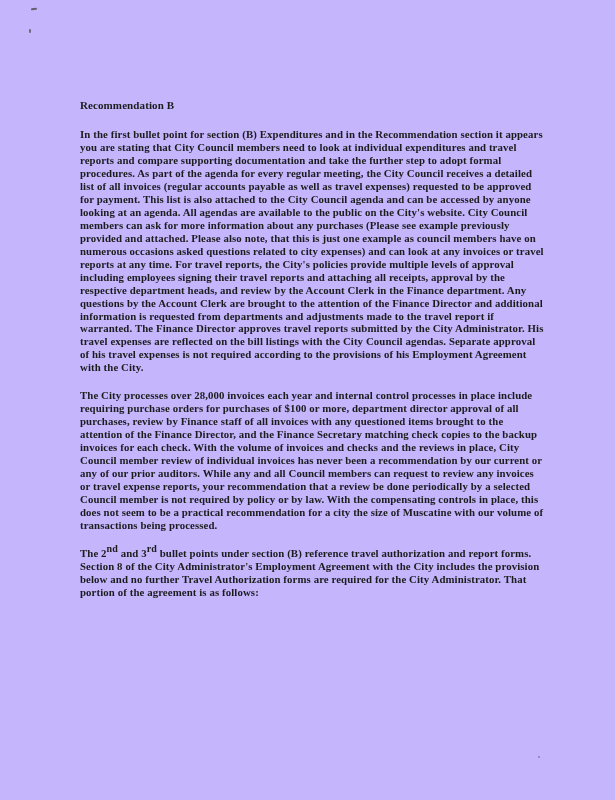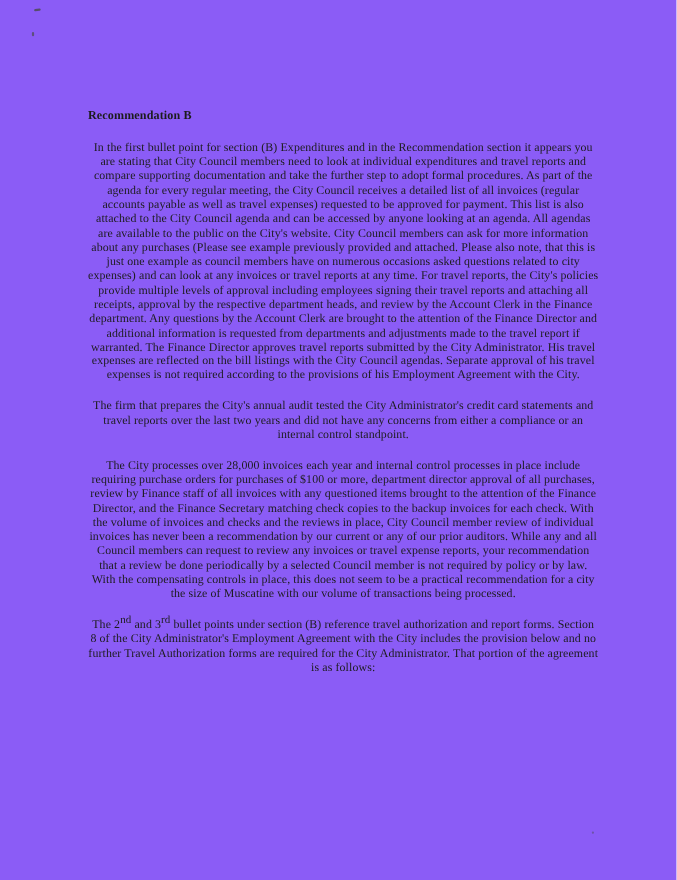--- a/index.html
+++ b/index.html
@@ -4,42 +4,43 @@
   <style>
     html, body {
       margin: 0;
       padding: 0;
       background: #ffffff;
     }
     .page {
       position: relative;
       width: 615px;
       height: 800px;
-      background: #8b5cf6;
+      background: #c4b5fd;
       overflow: hidden;
       font-family: "Liberation Serif", "DejaVu Serif", serif;
       color: #1c1c1c;
     }
     .content {
       position: absolute;
       top: 99px;
       left: 80px;
       width: 464px;
       font-size: 10.8px;
       line-height: 1.2;
       letter-spacing: 0.1px;
     }
     .heading {
       font-weight: bold;
       font-size: 11px;
       margin: 0 0 16px 0;
     }
     .para {
       margin: 0 0 15px 0;
-      text-align: center;
+      text-align: left;
+      font-weight: bold;
     }
     sup {
       font-size: 10px;
       line-height: 0;
       vertical-align: super;
     }
     .mark {
       position: absolute;
       background: #4a4a4a;
       border-radius: 1px;
@@ -57,20 +58,19 @@
   <span class="mark mark-dot"></span>
   <span class="mark mark-dot2"></span>
 
   <div class="content">
 
     <p class="heading">Recommendation B</p>
 
 
     <p class="para">In the first bullet point for section (B) Expenditures and in the Recommendation section it appears you are stating that City Council members need to look at individual expenditures and travel reports and compare supporting documentation and take the further step to adopt formal procedures. As part of the agenda for every regular meeting, the City Council receives a detailed list of all invoices (regular accounts payable as well as travel expenses) requested to be approved for payment. This list is also attached to the City Council agenda and can be accessed by anyone looking at an agenda.  All agendas are available to the public on the City's website. City Council members can ask for more information about any purchases (Please see example previously provided and attached.  Please also note, that this is just one example as council members have on numerous occasions asked questions related to city expenses) and can look at any invoices or travel reports at any time. For travel reports, the City's policies provide multiple levels of approval including employees signing their travel reports and attaching all receipts, approval by the respective department heads, and review by the Account Clerk in the Finance department. Any questions by the Account Clerk are brought to the attention of the Finance Director and additional information is requested from departments and adjustments made to the travel report if warranted. The Finance Director approves travel reports submitted by the City Administrator. His travel expenses are reflected on the bill listings with the City Council agendas. Separate approval of his travel expenses is not required according to the provisions of his Employment Agreement with the City.</p>
 
-    <p class="para">The firm that prepares the City's annual audit tested the City Administrator's credit card statements and travel reports over the last two years and did not have any concerns from either a compliance or an internal control standpoint.</p>
 
     <p class="para">The City processes over 28,000 invoices each year and internal control processes in place include requiring purchase orders for purchases of $100 or more, department director approval of all purchases, review by Finance staff of all invoices with any questioned items brought to the attention of the Finance Director, and the Finance Secretary matching check copies to the backup invoices for each check. With the volume of invoices and checks and the reviews in place, City Council member review of individual invoices has never been a recommendation by our current or any of our prior auditors. While any and all Council members can request to review any invoices or travel expense reports, your recommendation that a review be done periodically by a selected Council member is not required by policy or by law. With the compensating controls in place, this does not seem to be a practical recommendation for a city the size of Muscatine with our volume of transactions being processed.</p>
 
     <p class="para"><span>The 2</span><sup>nd</sup><span> and 3</span><sup>rd</sup><span> bullet points under section (B) reference travel authorization and report forms. Section 8 of the City Administrator's Employment Agreement with the City includes the provision below and no further Travel Authorization forms are required for the City Administrator. That portion of the agreement is as follows:</span></p>
 
   </div>
 </div>
 
 </body></html>

